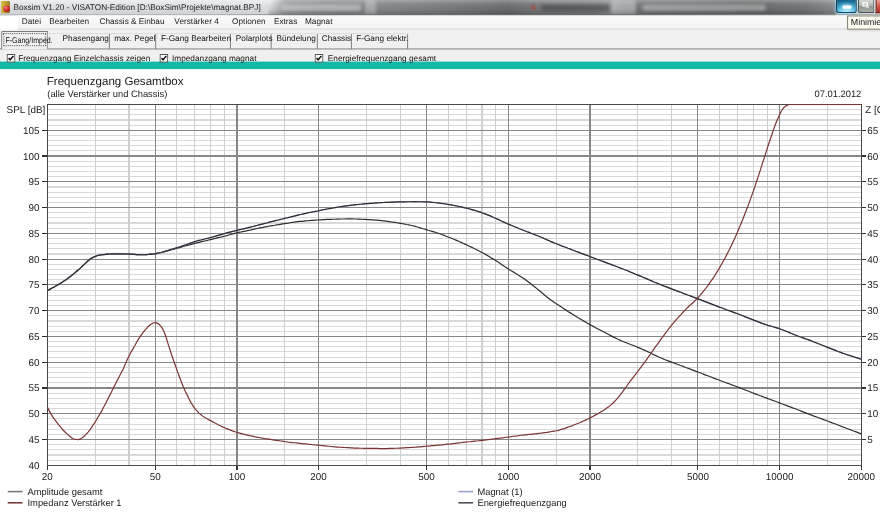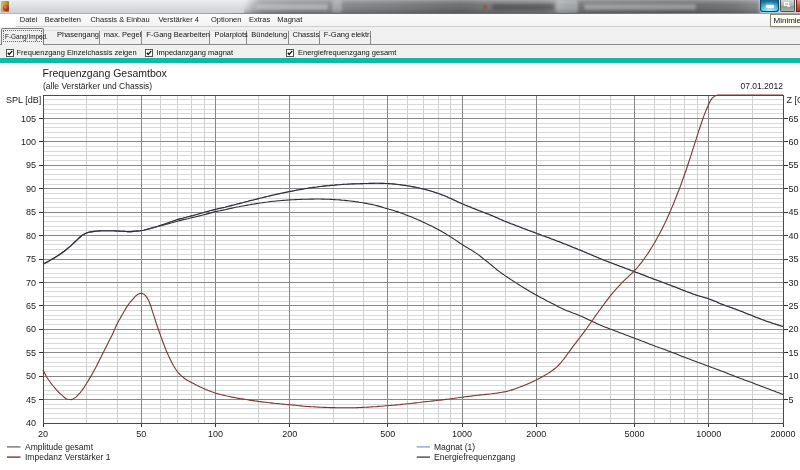--- a/index.html
+++ b/index.html
@@ -43,21 +43,21 @@
 #tabtop { position:absolute; left:44px; top:3px; width:326px; height:1px; background:#dedede; }
 .tsep { position:absolute; top:3.5px; width:1px; height:14px; background:#8a8a8a; }
 .tlab { position:absolute; top:2.5px; font-size:7.5px; color:#111; white-space:nowrap; }
 #activetab { position:absolute; left:1px; top:1px; width:42.5px; height:17px; background:#f0f0f0;
   border:1px solid #7a7a7a; border-bottom:none; border-radius:2px 2px 0 0; z-index:2; }
 #activetab b { position:absolute; left:1.5px; top:1.5px; right:1.5px; bottom:3px;
   outline:1px dotted #666; height:10px; bottom:auto; }
 #activetab span { position:absolute; left:3px; top:2.5px; font-size:7.5px; font-weight:normal;
   color:#111; white-space:nowrap; transform:scaleX(0.85); transform-origin:0 0; }
 #checkrow { position:absolute; left:0; top:45px; width:800px; height:18px; background:#f0f0f0;
-  border-bottom:5px solid #14b8a6; }
+  border-bottom:7px solid #14b8a6; }
 .cbx { position:absolute; top:3.5px; }
 .cbl { position:absolute; top:3px; font-size:7.5px; color:#111; white-space:nowrap; }
 #chart { position:absolute; left:0; top:63px; width:800px; height:407px; background:#fff; }
 #tooltip { position:absolute; left:769.5px; top:14px; width:42px; height:13px;
   background:#fffef2; border:1px solid #8a8878; font-size:8px; color:#111;
   padding-left:3px; line-height:11px; z-index:20; box-shadow:1px 1px 2px rgba(0,0,0,0.2); }
 </style></head>
 <body>
 <div id="titlebar">
   <div id="blurstrip"></div>
@@ -65,20 +65,21 @@
     <div class="smg" style="left:332px;top:0;width:10px;height:14px;background:rgba(198,203,208,0.5)"></div>
     <div class="smg" style="left:492px;top:4px;width:62px;height:5.5px;background:rgba(28,28,32,0.35)"></div>
     <div class="smg" style="left:556px;top:0;width:22px;height:14px;background:rgba(203,206,210,0.55)"></div>
     <div class="smg" style="left:584px;top:3.5px;width:112px;height:6px;background:rgba(222,225,228,0.4)"></div>
     <div id="blurstrip2"></div>
     <div id="tbedge"></div>
     <div id="reddot"></div>
   <div id="appicon">
       <i></i>
     </div>
+  <div id="title">Boxsim V1.20 - VISATON-Edition [D:\BoxSim\Projekte\magnat.BPJ]</div>
   <div class="wbtn" id="bmin">
       <i></i>
     </div>
   <div class="wbtn" id="bres">
       <i></i>
     </div>
   <div class="wbtn" id="bclo"></div>
 </div>
 <div id="menubar">
   <span class="mi" style="left:3.75px">Datei</span>

